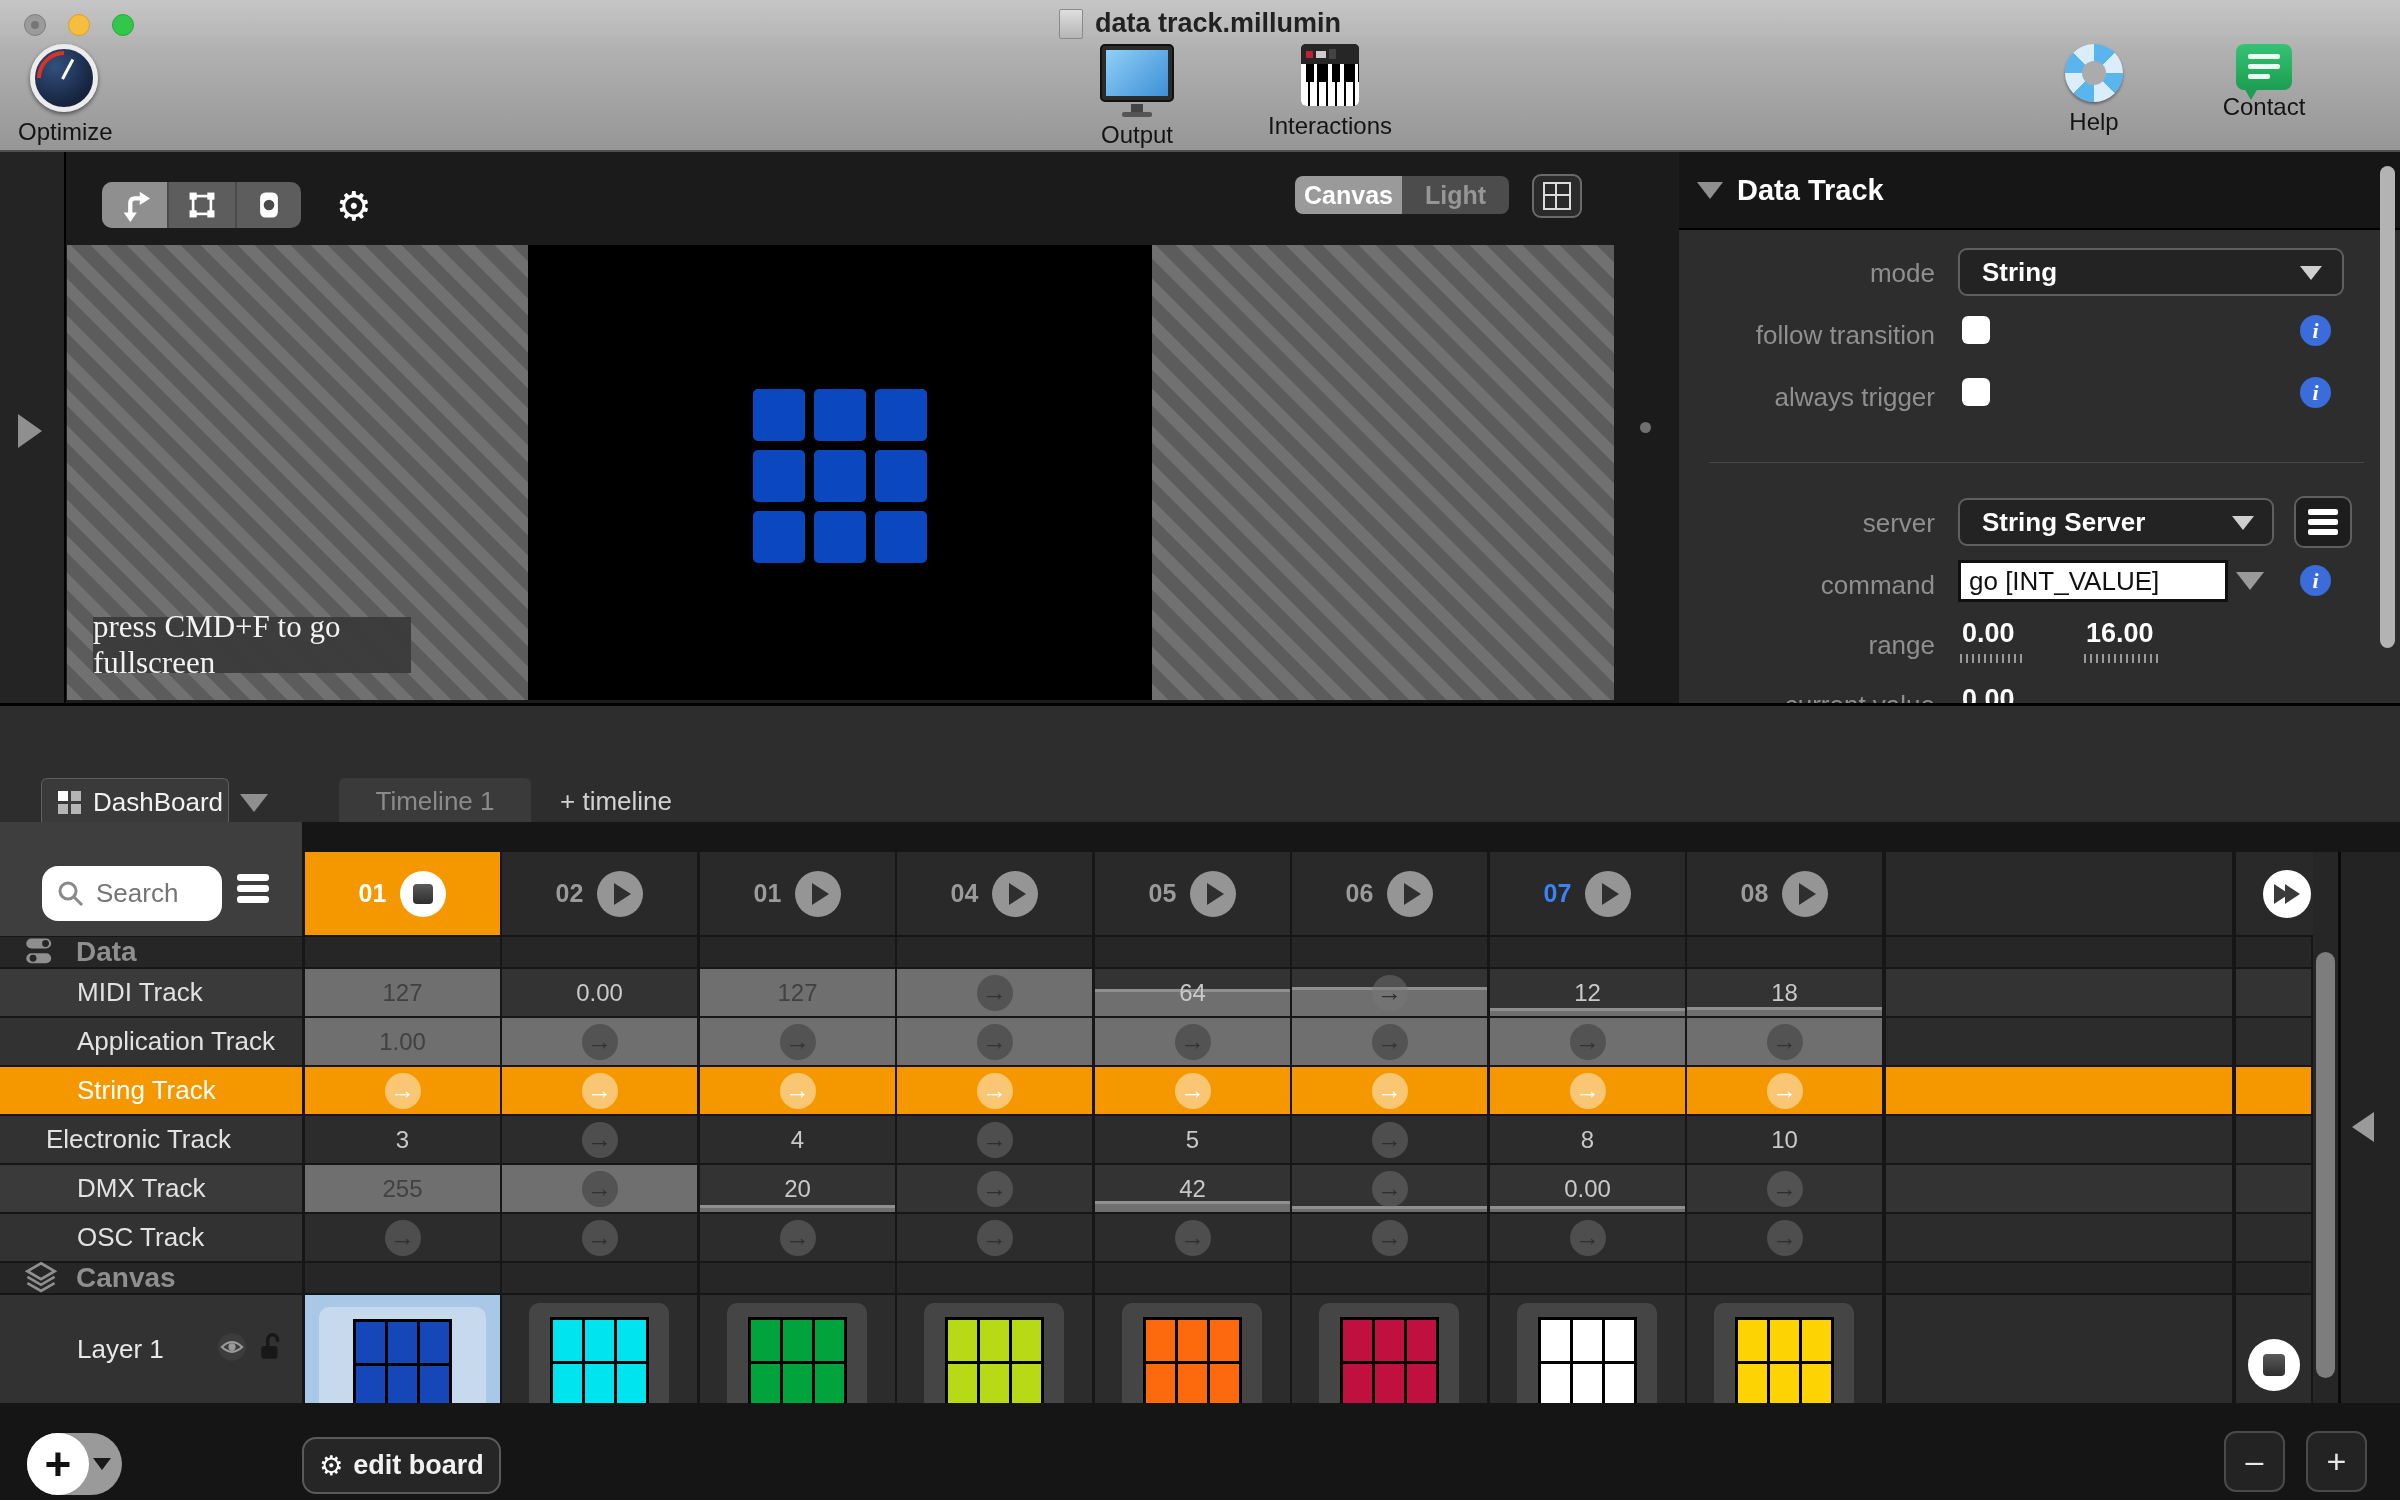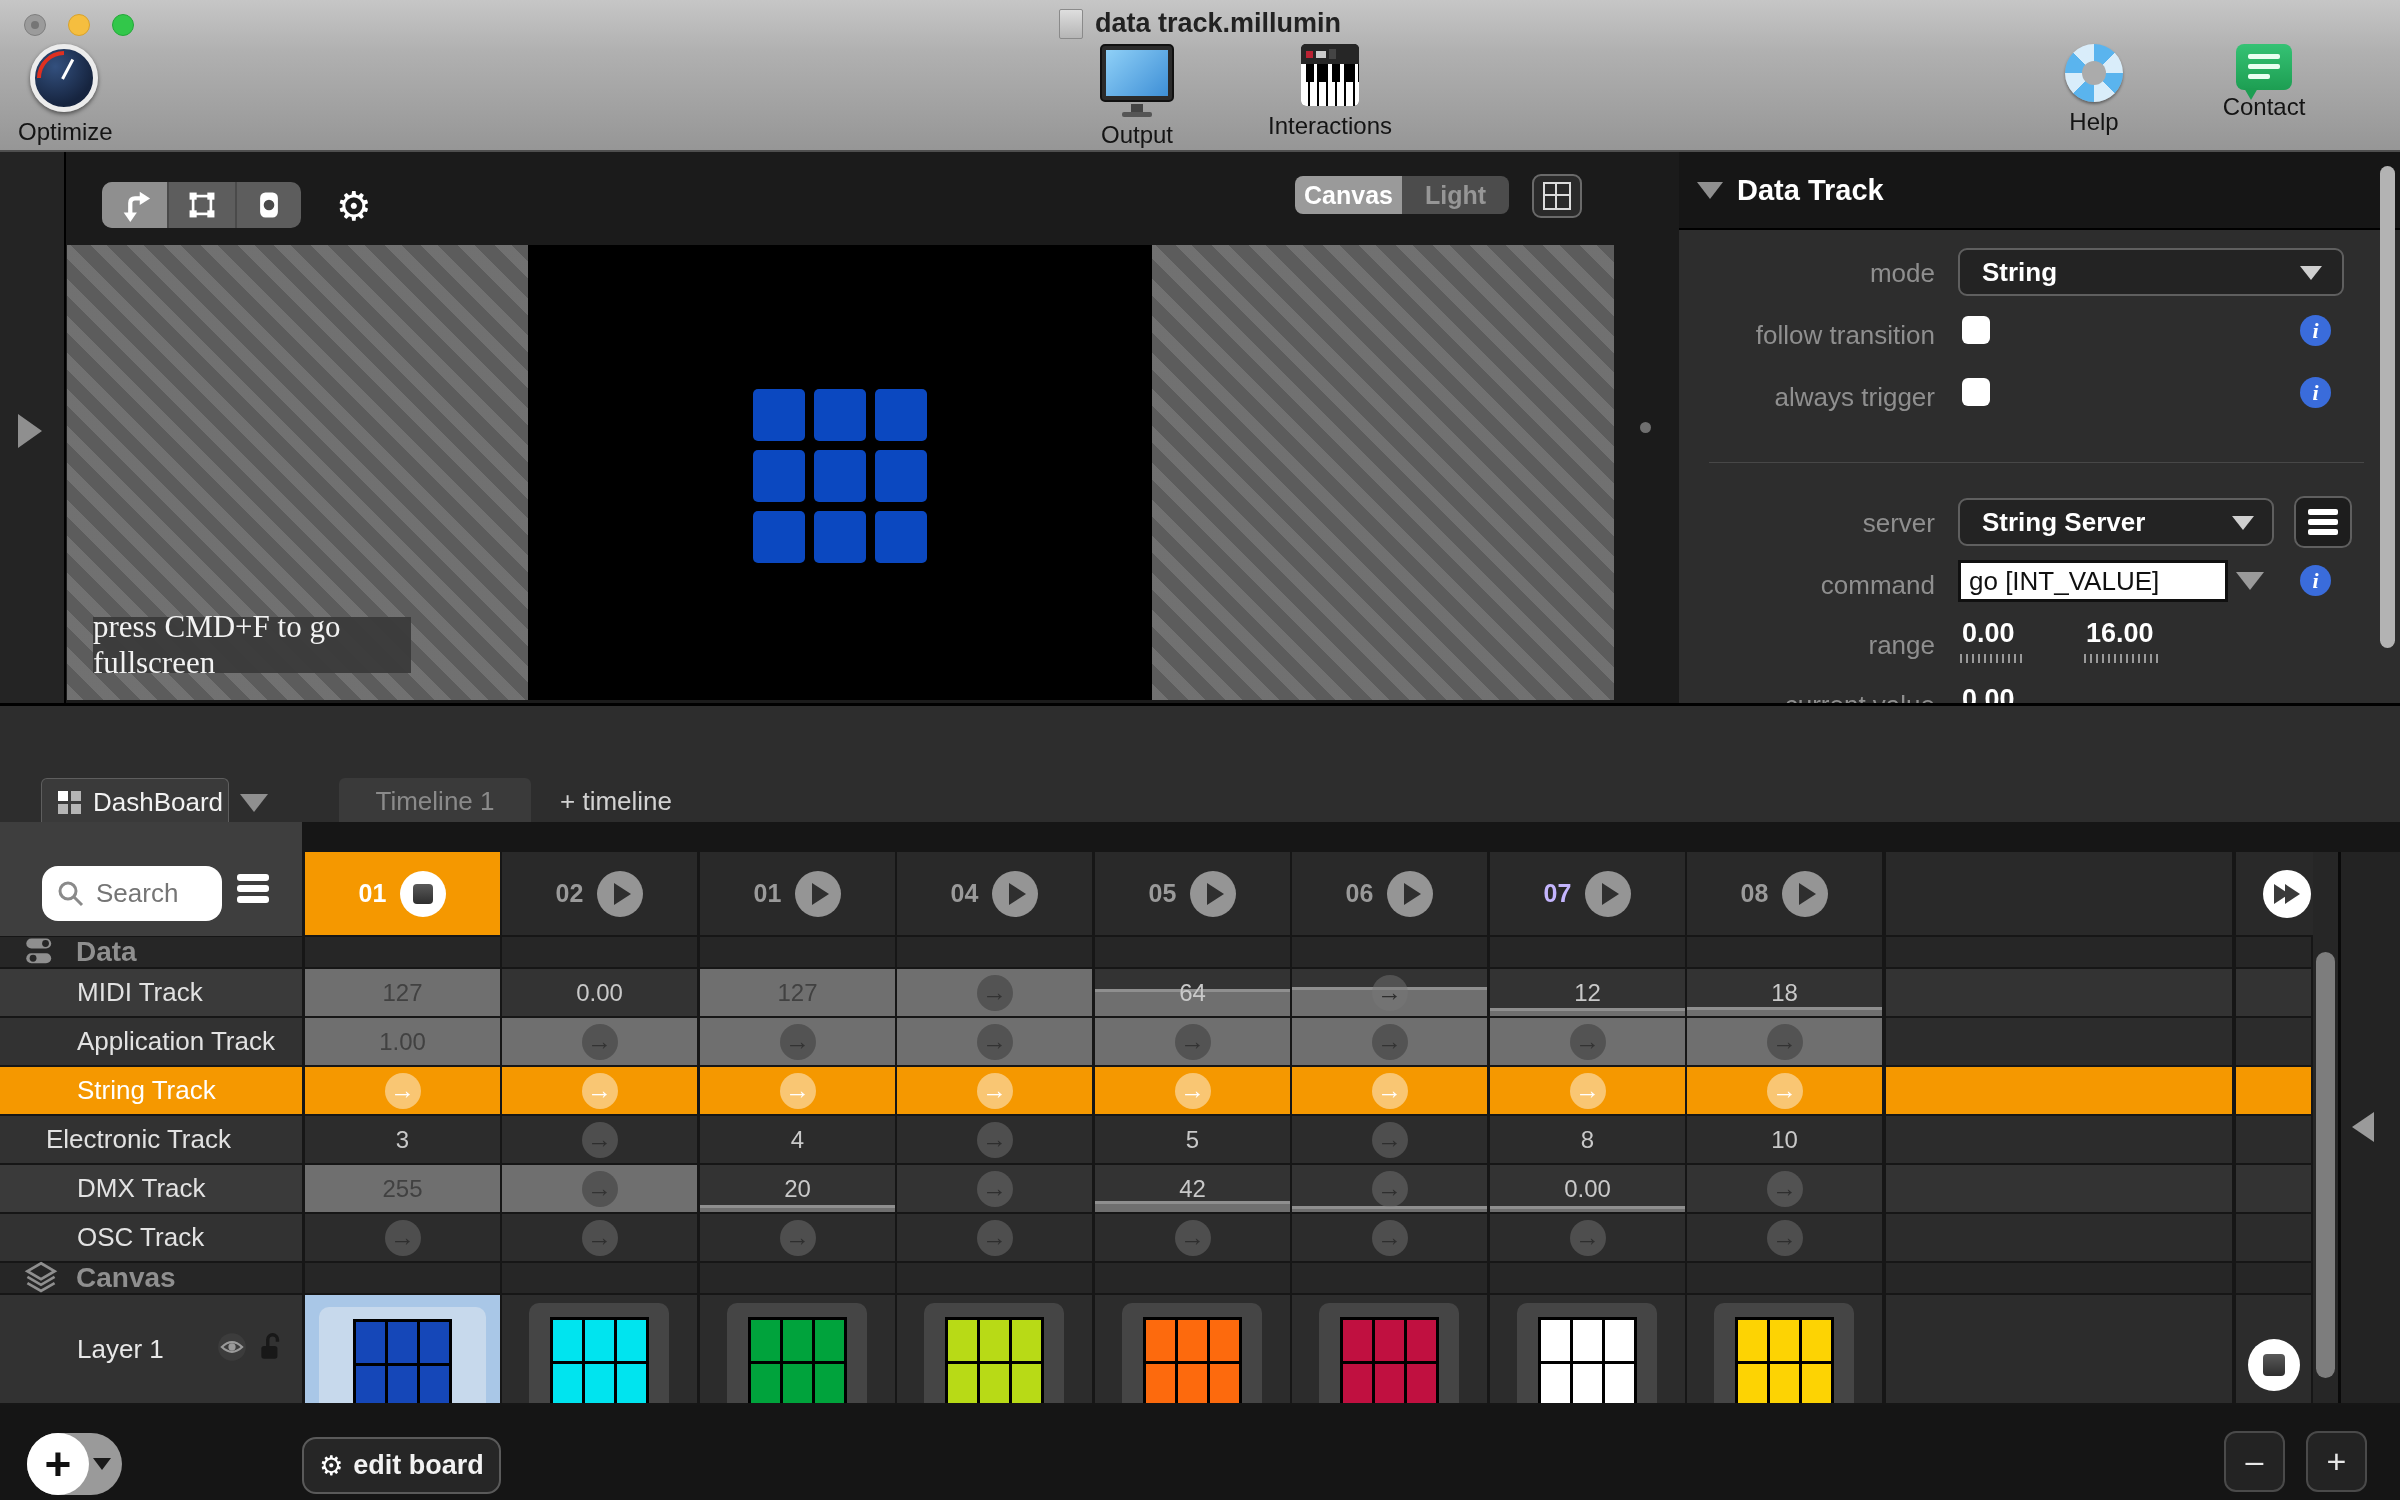--- a/index.html
+++ b/index.html
@@ -293,21 +293,21 @@
           <div style="margin-left:5px;width:0;height:0;border-top:11px solid transparent;border-bottom:11px solid transparent;border-left:17px solid #2f2f2f;"></div>
         </div>
       </div>
       <div style="position: absolute; pointer-events: auto; left: 1292px; top: 852px; width: 195px; height: 83px; background: rgb(41, 41, 41); display: flex; align-items: center; justify-content: center; gap: 14px;">
         <span class="hdr-num" style="color: rgb(154, 154, 154);">06</span>
         <div class="play-ic fxc">
           <div style="margin-left:5px;width:0;height:0;border-top:11px solid transparent;border-bottom:11px solid transparent;border-left:17px solid #2f2f2f;"></div>
         </div>
       </div>
       <div style="position: absolute; pointer-events: auto; left: 1490px; top: 852px; width: 195px; height: 83px; background: rgb(41, 41, 41); display: flex; align-items: center; justify-content: center; gap: 14px;">
-        <span class="hdr-num" style="color: #c4b5fd;">07</span>
+        <span class="hdr-num" style="color: #3b82f6;">07</span>
         <div class="play-ic fxc">
           <div style="margin-left:5px;width:0;height:0;border-top:11px solid transparent;border-bottom:11px solid transparent;border-left:17px solid #2f2f2f;"></div>
         </div>
       </div>
       <div style="position: absolute; pointer-events: auto; left: 1687px; top: 852px; width: 195px; height: 83px; background: rgb(41, 41, 41); display: flex; align-items: center; justify-content: center; gap: 14px;">
         <span class="hdr-num" style="color: rgb(154, 154, 154);">08</span>
         <div class="play-ic fxc">
           <div style="margin-left:5px;width:0;height:0;border-top:11px solid transparent;border-bottom:11px solid transparent;border-left:17px solid #2f2f2f;"></div>
         </div>
       </div>

